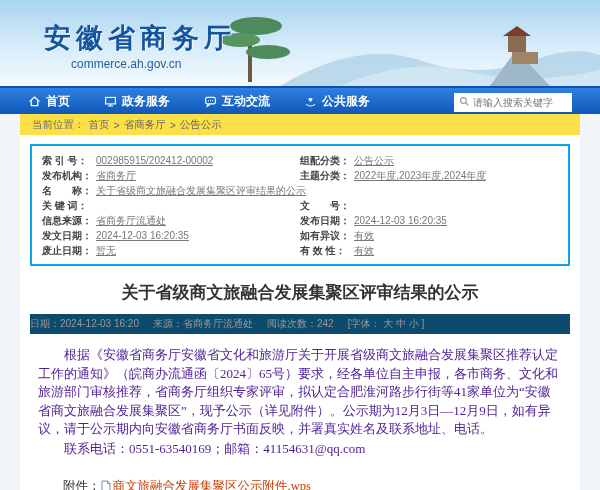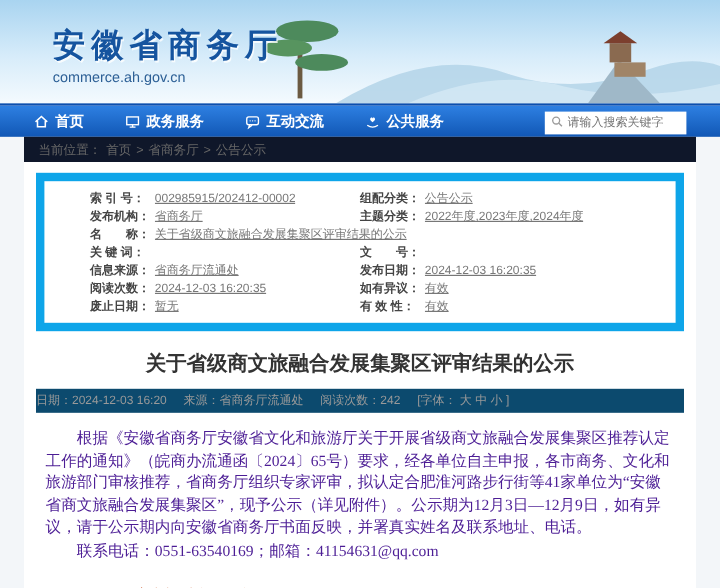--- a/index.html
+++ b/index.html
@@ -6,43 +6,43 @@
   html,body { width:600px; height:490px; overflow:hidden; background:#f3f6f9;
               font-family:"Liberation Sans","DejaVu Sans",sans-serif; }
 
   
   .header { position:relative; height:86px; overflow:hidden;
             background:linear-gradient(180deg,#a9d4f0 0%,#d7ecfa 55%,#f4fafe 100%); }
   .scenery { position:absolute; right:0; top:0; width:380px; height:86px; }
   .logo { position:absolute; left:44px; top:20px; z-index:2; }
   .site-name { font-size:27px; font-weight:bold; color:#15549f; letter-spacing:5px;
                text-shadow:1px 1px 0 rgba(255,255,255,.8); }
-  .site-url { font-size:12px; color:#2d6096; margin-top:1px; }
+  .site-url { font-size:12px; color:#2d6096; margin-top:1px;margin-left:27px; }
 
   
   .nav { height:28px; background:linear-gradient(180deg,#2e80e2 0%,#1157b5 100%);
          border-top:2px solid #0c4fae; display:flex; align-items:center; padding:0 28px; }
   .nav-item { display:flex; align-items:center; gap:5px; color:#fff; font-size:12px;
               font-weight:bold; margin-right:34px; cursor:pointer; white-space:nowrap; }
   .nav-item svg { width:13px; height:13px; }
   .search-wrap { margin-left:auto; display:flex; align-items:center; height:19px; }
   .search-box { position:relative; height:19px; }
   .search-box svg { position:absolute; left:5px; top:4px; width:11px; height:11px; }
   .search-input { width:118px; height:19px; border:none; outline:none; font-size:10px;
                   padding:0 4px 0 19px; color:#555; background:#fff; }
 
   
   .page-wrap { margin:0 20px; }
-  .breadcrumb { height:21px; background:#0f172a; display:flex; align-items:center;
+  .breadcrumb { height:21px; background:#fde047; display:flex; align-items:center;
                 padding:0 12px; font-size:10.5px; color:#666; gap:4px; }
   .breadcrumb .lnk { color:#666; cursor:pointer; }
   .sheet { background:#fff; padding:9px 10px 0; min-height:336px; }
 
   
-  .meta-box { border:7px solid #0ea5e9; padding:7px 38px 6px; }
+  .meta-box { border:2px solid #0ea5e9; padding:7px 10px 6px; }
   .meta-row { display:flex; line-height:15px; font-size:10px; }
   .meta-cell { flex:1; display:flex; min-width:0; }
   .meta-cell.full { flex:2; }
   .meta-label { font-weight:bold; color:#444; white-space:pre; min-width:54px; }
   .meta-value { color:#777; white-space:nowrap; overflow:hidden;text-decoration:underline; }
 
   
   .article-title { text-align:center; font-size:17px; font-weight:bold; color:#333;
                    margin:15px 0 10px; }
   .info-bar { background:#0c4a6e; display:flex; justify-content:flex-start; gap:14px;
@@ -178,21 +178,21 @@
             <span class="meta-label">信息来源：</span>
             <span class="meta-value">省商务厅流通处</span>
           </div>
         <div class="meta-cell">
             <span class="meta-label">发布日期：</span>
             <span class="meta-value">2024-12-03 16:20:35</span>
           </div>
       </div>
       <div class="meta-row">
         <div class="meta-cell">
-            <span class="meta-label">阅读次数：</span>
+            <span class="meta-label">发文日期：</span>
             <span class="meta-value">2024-12-03 16:20:35</span>
           </div>
         <div class="meta-cell">
             <span class="meta-label">如有异议：</span>
             <span class="meta-value">有效</span>
           </div>
       </div>
       <div class="meta-row">
         <div class="meta-cell">
             <span class="meta-label">废止日期：</span>

